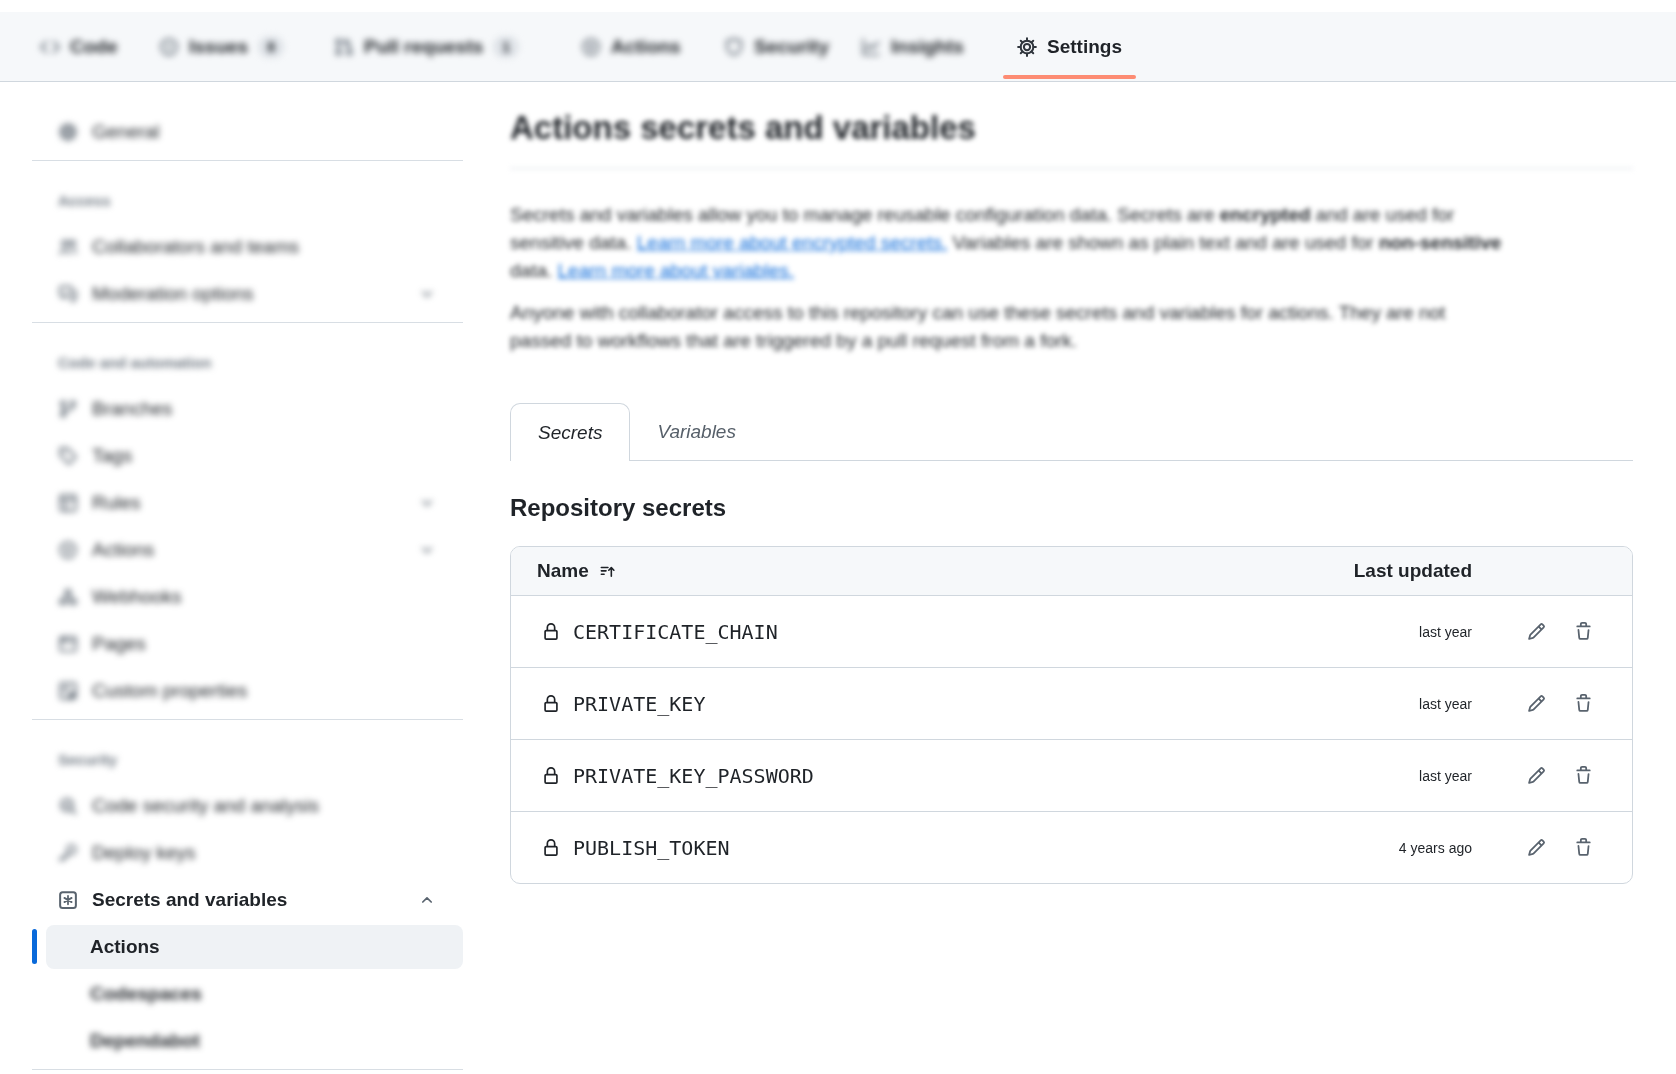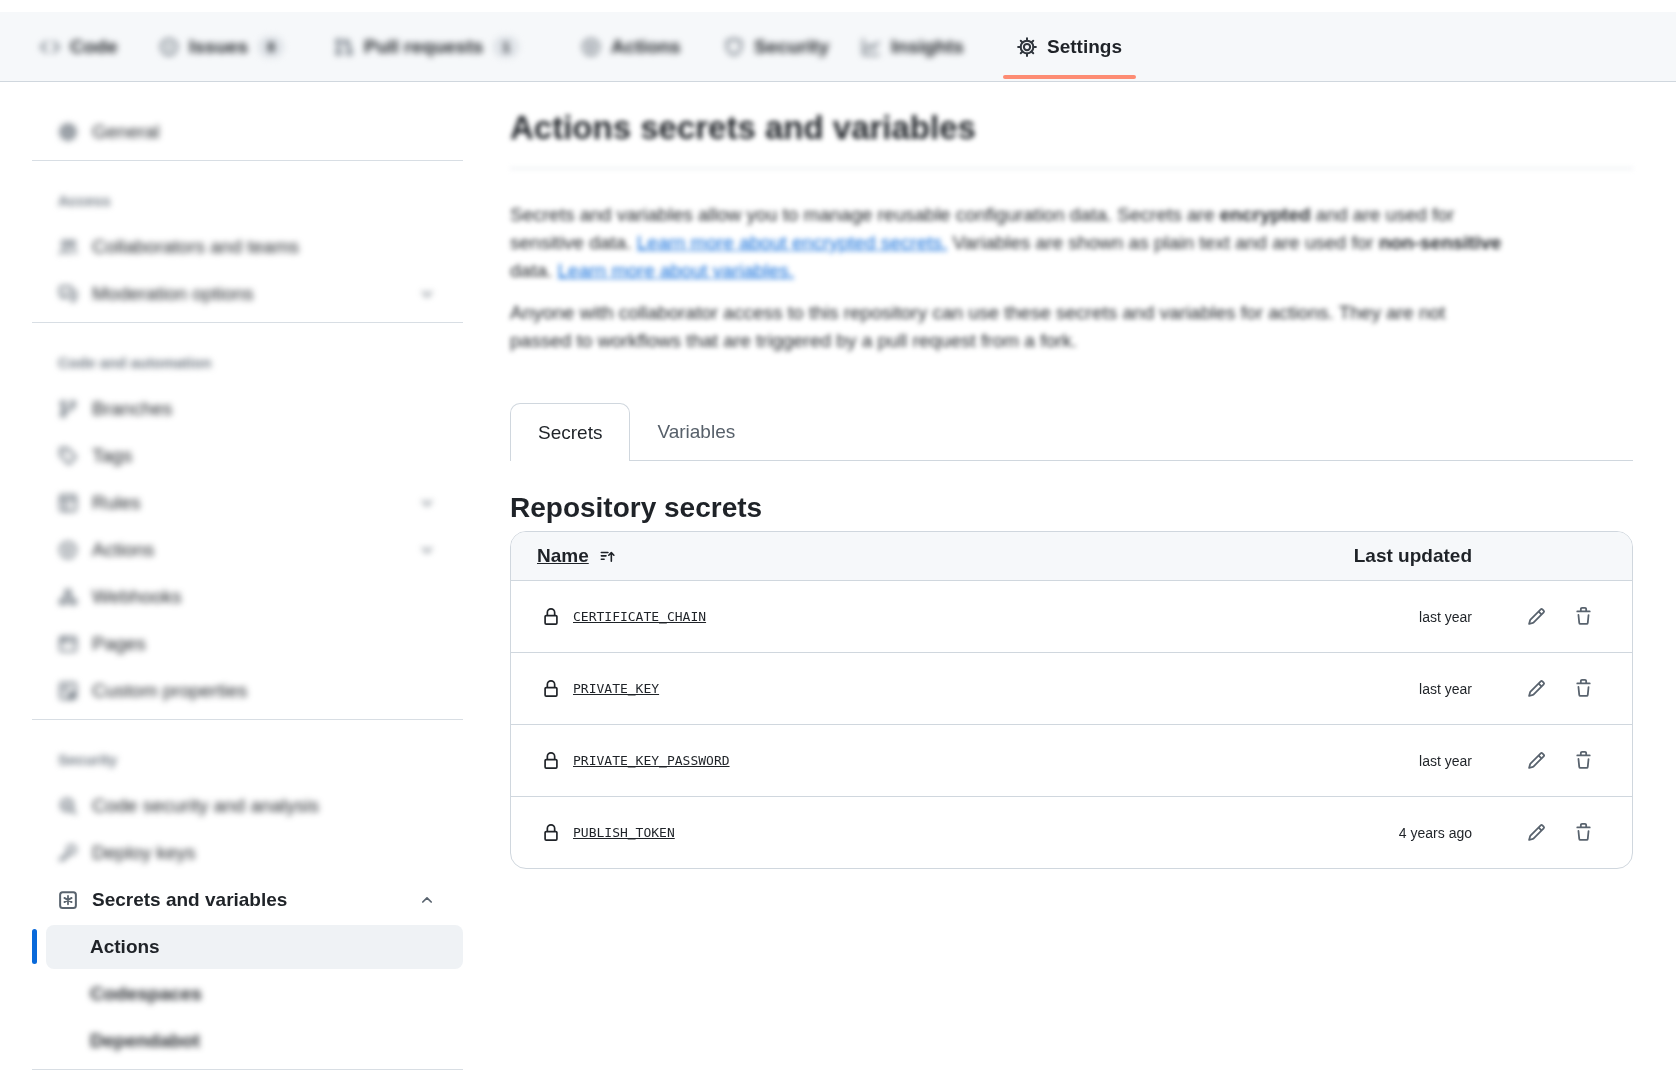--- a/index.html
+++ b/index.html
@@ -47,42 +47,42 @@
   .page-title { margin:8px 0 0; font-size:33px; line-height:40px; font-weight:600; }
   .title-divider { border:none; border-top:1px solid #d8dee4; margin:20px 0 0; }
   .desc { font-size:19px; line-height:28px; margin:32px 0 0; }
   .desc + .desc { margin-top:14px; }
   .desc .b { font-weight:700; }
   .link { color:#0969da; text-decoration:underline; cursor:pointer; }
 
   .tabnav { display:flex; align-items:flex-end; height:58px; margin-top:48px;
     border-bottom:1px solid #d0d7de; }
   .tab { height:57px; display:flex; align-items:center; padding:0 27px; font-size:19px;
-    color:#57606a; cursor:pointer; }
+    color:#57606a; cursor:pointer;font-style:italic; }
   .tab.active { background:#fff; border:1px solid #d0d7de; border-bottom:none;
     border-radius:10px 10px 0 0; margin-bottom:-1px; color:#1f2328; height:58px; }
 
   .sec-head { display:flex; align-items:center; justify-content:space-between;
     margin-top:24px; height:46px; }
-  .sec-head h2 { margin:0; font-size:28px; font-weight:700; }
+  .sec-head h2 { margin:0; font-size:24px; font-weight:700; }
   .btn-green { height:46px; padding:0 24px; color:#fff; font-size:19px; font-weight:600;
     border:none; border-radius:8px; font-family:inherit; cursor:pointer; }
 
-  .table { border:1px solid #d0d7de; border-radius:16px;
-    overflow:hidden; background:#fff;text-decoration:underline; }
+  .table { margin-top:15px; border:1px solid #d0d7de; border-radius:10px;
+    overflow:hidden; background:#fff; }
   .thead { height:48px; background:#f6f8fa; display:flex; align-items:center;
     padding-left:26px; position:relative; font-size:19px; font-weight:600; }
   .th-name { margin-right:10px; cursor:pointer; }
   .sort-ic { color:#1f2328; cursor:pointer; }
   .th-updated { position:absolute; right:160px; }
   .trow { position:relative; height:72px; display:flex; align-items:center;
     padding-left:31px; border-top:1px solid #d0d7de; }
   .lock { color:#1f2328; margin-right:13px; }
   .secret-name { font-family:"DejaVu Sans Mono","Liberation Mono",monospace;
-    font-size:13px; }
+    font-size:20px; }
   .row-updated { position:absolute; right:160px; font-size:14px; }
   .rowbtn { position:absolute; width:20px; height:20px; padding:0; border:none;
     background:none; color:#59636e; cursor:pointer; }
   .rowbtn.edit { right:86px; }
   .rowbtn.del { right:39px; }
 </style>
 </head>
 <body>
 
 <nav class="topnav" id="topnav">

